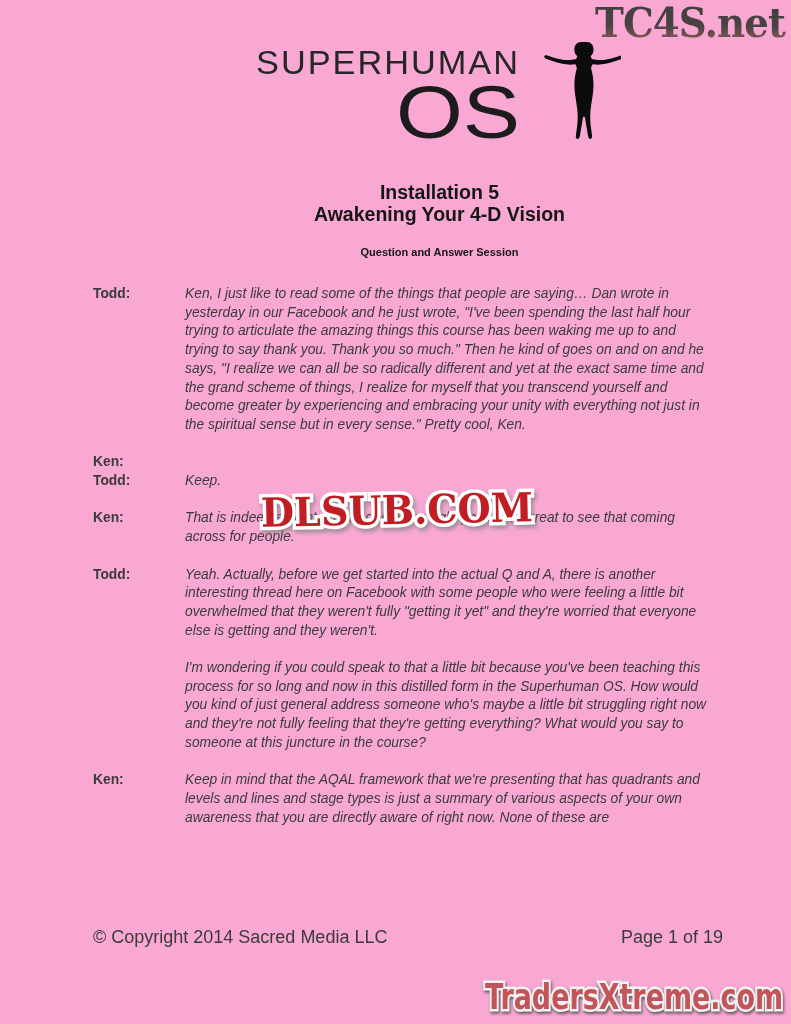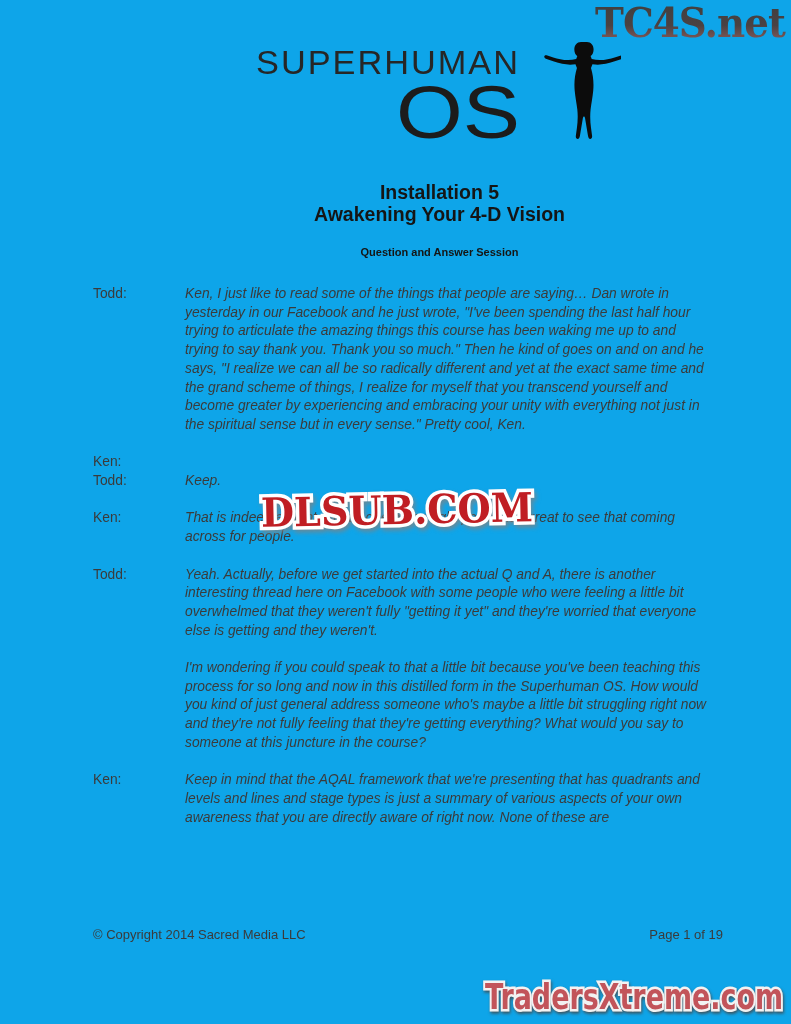--- a/index.html
+++ b/index.html
@@ -1,20 +1,20 @@
 <!DOCTYPE html>
 <html><head>
 <meta charset="utf-8">
 <style>
   * { margin:0; padding:0; box-sizing:border-box; }
   html,body { background:#ffffff; }
   .page {
     position:relative;
     width:791px; height:1024px;
-    background:#0ea5e9;
+    background:#f9a8d4;
     overflow:hidden;
     font-family:"Liberation Sans", sans-serif;
     color:#3b3b3b;
   }
 
   
   .logo-svg { position:absolute; left:256px; top:38px; }
   .logo-line1 {
     font-family:"Liberation Sans", sans-serif;
     font-weight:400; fill:#262626; letter-spacing:2px;
@@ -35,21 +35,21 @@
   }
   .title-line { font-size:19.5px; font-weight:bold; line-height:21.5px; }
   .subtitle   { font-size:11px; font-weight:bold; margin-top:21px; }
 
   
   .body-block {
     position:absolute; left:93px; top:285px; width:614px;
     font-size:13.8px; line-height:18.7px; color:#3b3b3b;
   }
   .dialogue-row { display:flex; }
-  .speaker { width:92px; flex:0 0 92px; }
+  .speaker { width:92px; flex:0 0 92px;font-weight:bold; }
   .speech  { flex:1; max-width:522px; }
   .para    { margin:0 0 18.7px 0;font-style:italic; }
 
   
   .dlsub-svg {
     position:absolute; left:249px; top:483px;
     transform:rotate(-1.2deg);
   }
   .dlsub-text {
     font-family:"DejaVu Serif", serif; font-weight:bold;
@@ -61,21 +61,21 @@
   .traders-text {
     font-family:"DejaVu Sans", sans-serif; font-weight:bold;
     stroke:#f2f2f2; stroke-width:5px; paint-order:stroke;
   }
   .traders-wrap { filter:drop-shadow(1.5px 2.5px 1.5px rgba(70,70,70,0.85)); }
 
   
   .footer {
     position:absolute; left:93px; top:927px; width:630px;
     display:flex; justify-content:space-between;
-    font-size:13px; color:#3b3b3b;
+    font-size:18px; color:#3b3b3b;
   }
 </style>
 </head>
 <body>
 
 <div class="page">
 
   <svg class="logo-svg" width="365" height="108" viewBox="0 0 365 108">
     <text class="logo-line1" x="0" y="36" font-size="34" textLength="264" lengthAdjust="spacingAndGlyphs">SUPERHUMAN</text>
     <text class="logo-line2" x="264" y="100" font-size="74" text-anchor="end" textLength="124" lengthAdjust="spacingAndGlyphs">OS</text>

